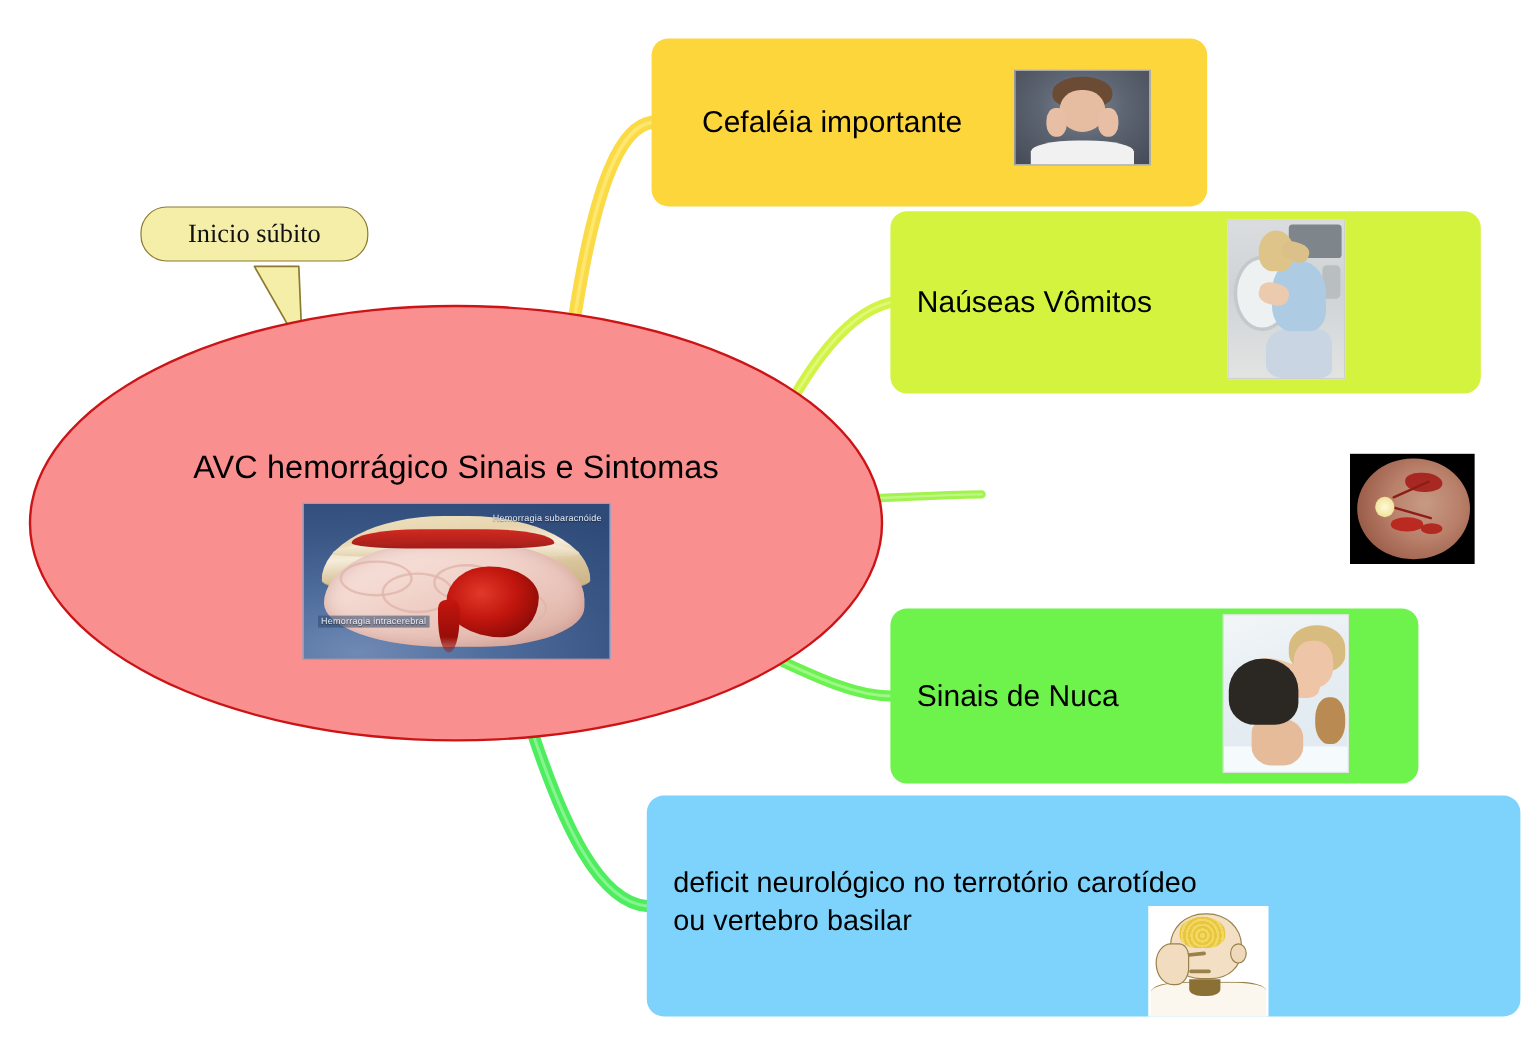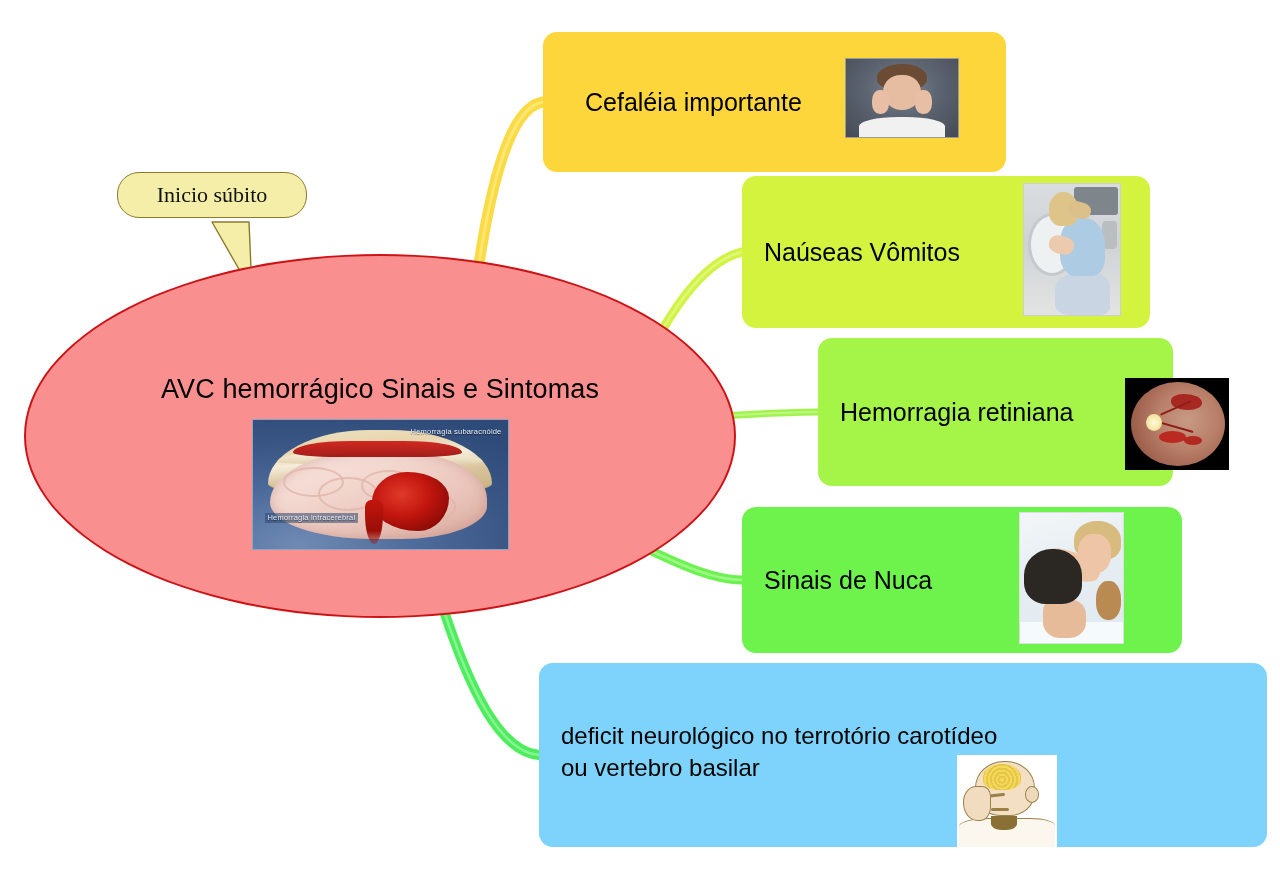--- a/index.html
+++ b/index.html
@@ -190,21 +190,21 @@
     z-index: 2;
   }
   .node-thumb {
     position: absolute;
     overflow: hidden;
     background: #ffffff;
   }
 
   
   #node-0 { left: 543px; top: 32px;  width: 463px; height: 140px; background: #FCD63A; padding-left: 22px; }
-  #node-1 { left: 742px; top: 176px; width: 408px; height: 152px; background: #D4F33E; padding-left: 22px; }
+  #node-1 { left: 742px; top: 176px; width: 492px; height: 152px; background: #D4F33E; padding-left: 22px; }
   #node-2 { left: 818px; top: 338px; width: 355px; height: 148px; background: #A5F448; padding-left: 22px; }
   #node-3 { left: 742px; top: 507px; width: 440px; height: 146px; background: #6DF34C; padding-left: 22px; }
   #node-4 { left: 539px; top: 663px; width: 728px; height: 184px; background: #7dd3fc; padding-left: 22px; }
 
   #node-0 .node-label { margin-bottom: 0; margin-left: 20px; }
   #node-4 .node-label { font-size: 24px; line-height: 32px; align-self: center; margin-top: -6px; }
 
   
   #thumb-0 { left: 845px; top: 58px;  width: 112px; height: 78px; border:1px solid #9a9a9a; }
   #thumb-1 { left: 1023px; top: 183px; width: 96px;  height: 131px; border:1px solid #cfcfcf; }
@@ -357,23 +357,20 @@
         <div class="vm-roll"></div>
         <div class="vm-toilet"></div>
       <div class="vm-legs"></div>
         <div class="vm-body"></div>
       <div class="vm-arm"></div>
         <div class="vm-hair"></div>
         <div class="vm-pony"></div>
     </div>
   </div>
 
-  <div class="node" id="node-2">
-    <div class="node-label">Hemorragia retiniana</div>
-  </div>
   <div class="node-thumb" id="thumb-2">
     <div class="img-retina">
       <div class="rt-globe">
         <div class="rt-blood-a"></div>
         <div class="rt-blood-b"></div>
         <div class="rt-blood-c"></div>
         <div class="rt-vessel" style="left:30%;top:30%;width:36%;transform:rotate(-24deg);"></div>
         <div class="rt-vessel" style="left:28%;top:52%;width:40%;transform:rotate(16deg);"></div>
         <div class="rt-disc"></div>
       </div>

